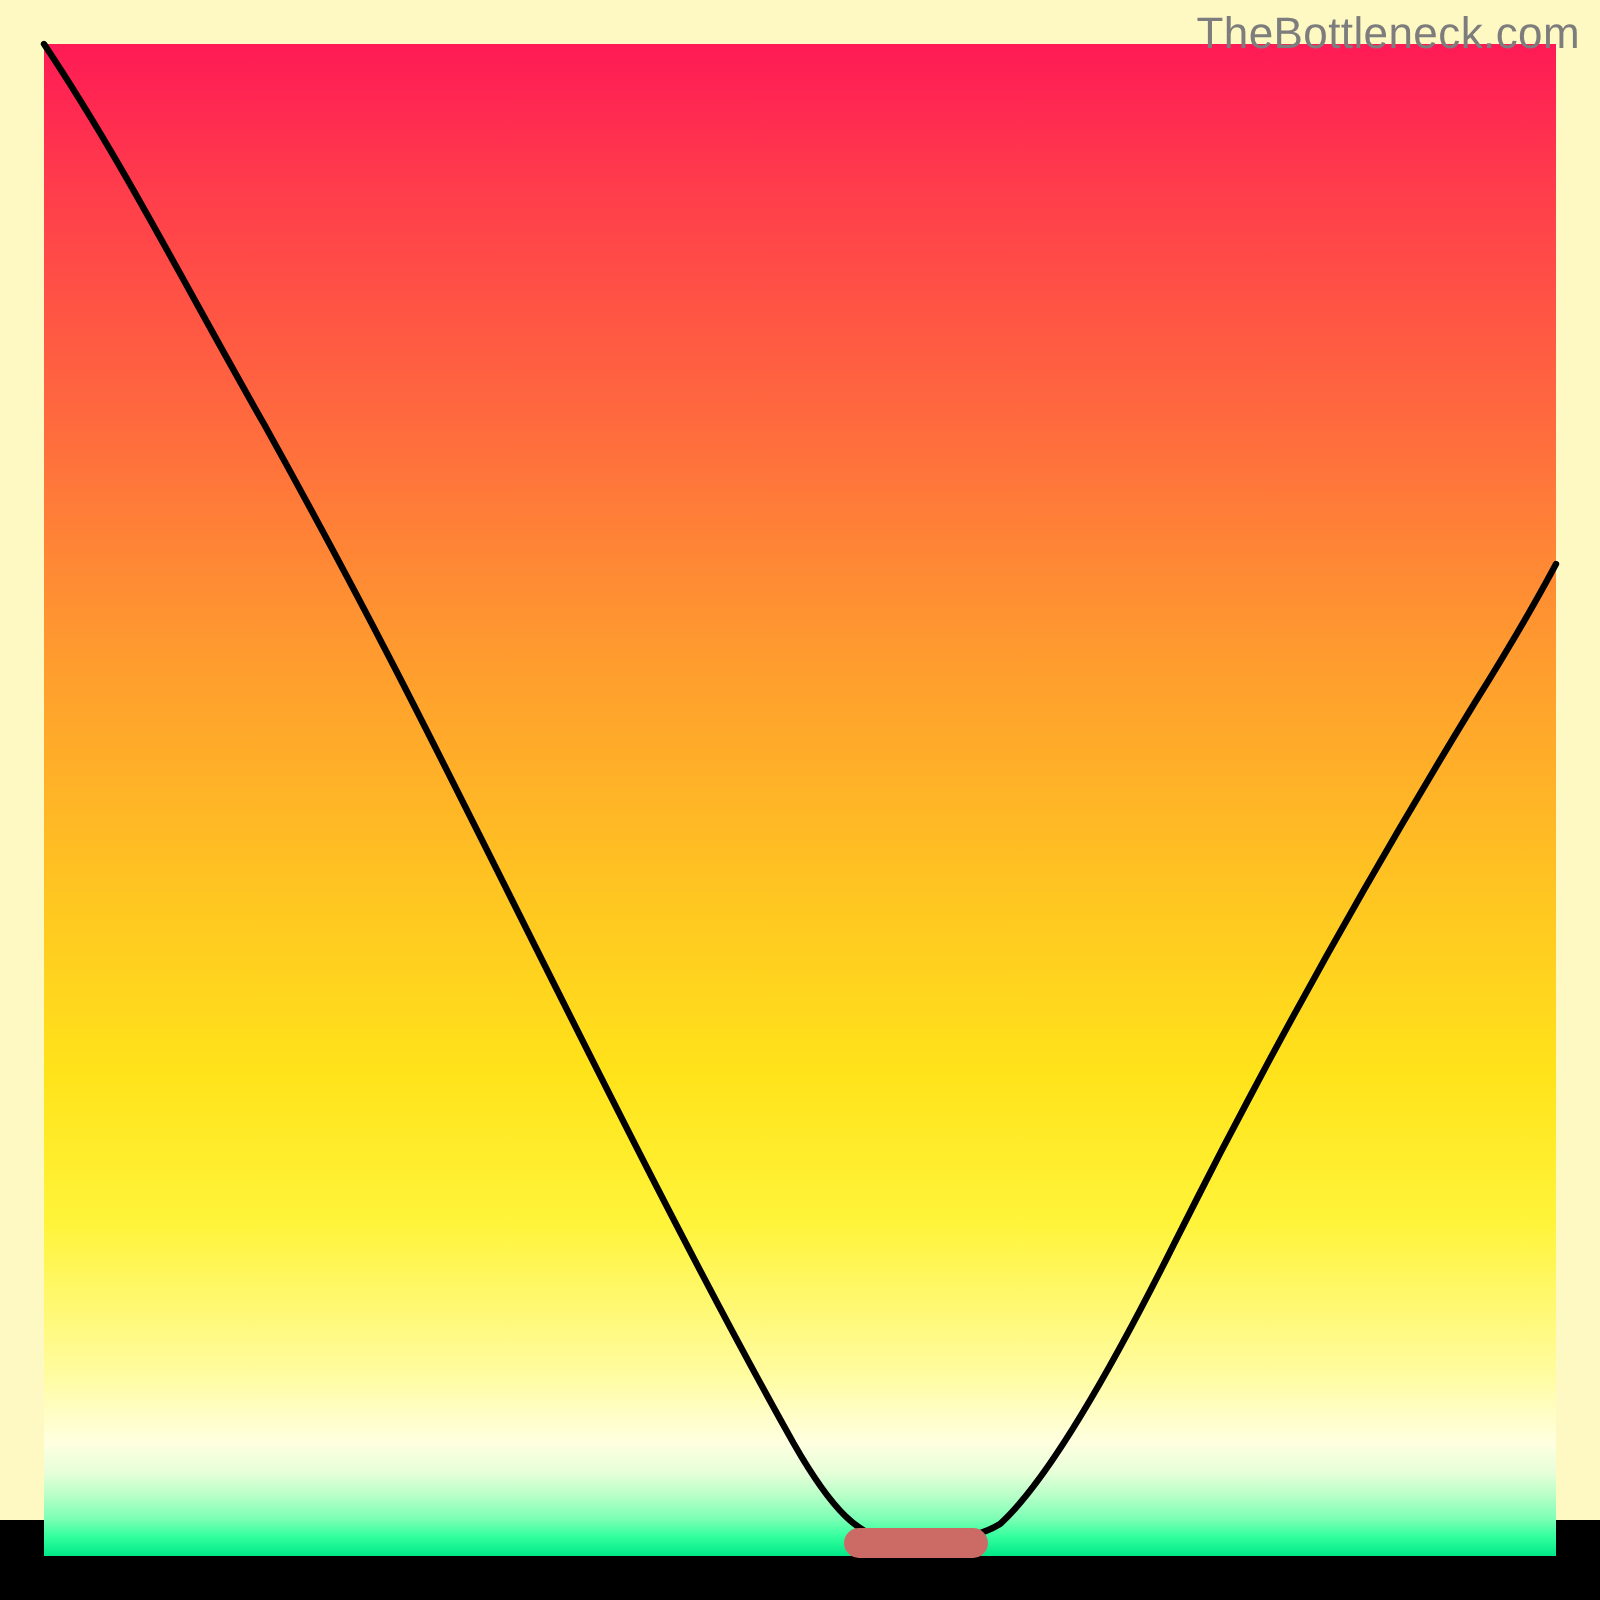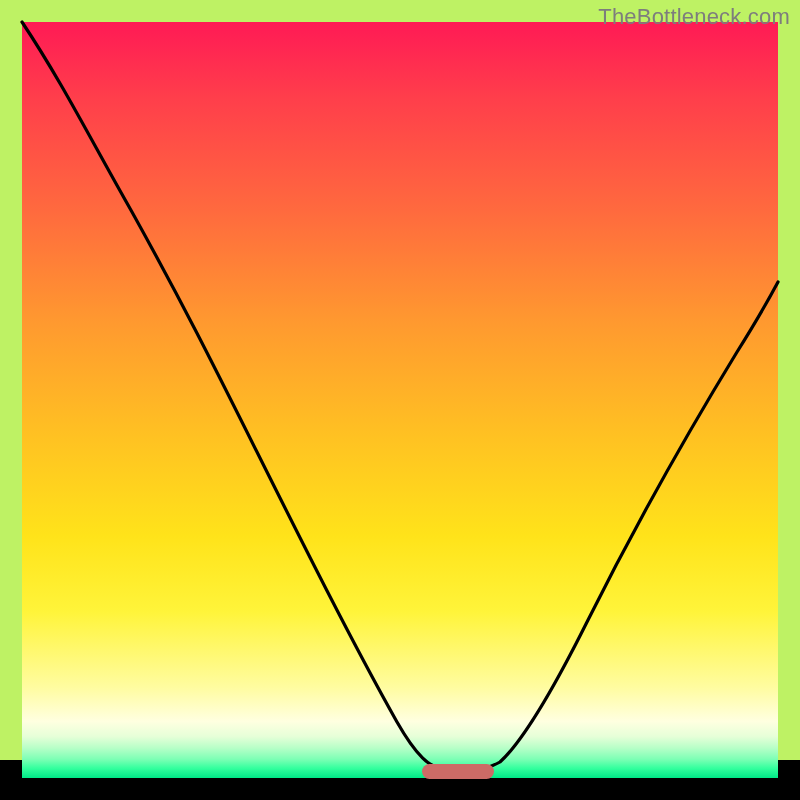--- a/index.html
+++ b/index.html
@@ -10,21 +10,21 @@
     background: #000;
     overflow: hidden;
     font-family: Arial, Helvetica, sans-serif;
   }
   .frame {
     position: absolute;
     left: 0;
     top: 0;
     width: 800px;
     height: 760px;
-    background: #bef264;
+    background: #fef9c3;
   }
   .plot {
     position: absolute;
     left: 22px;
     top: 22px;
     width: 756px;
     height: 756px;
     
     background: linear-gradient(
       to bottom,

